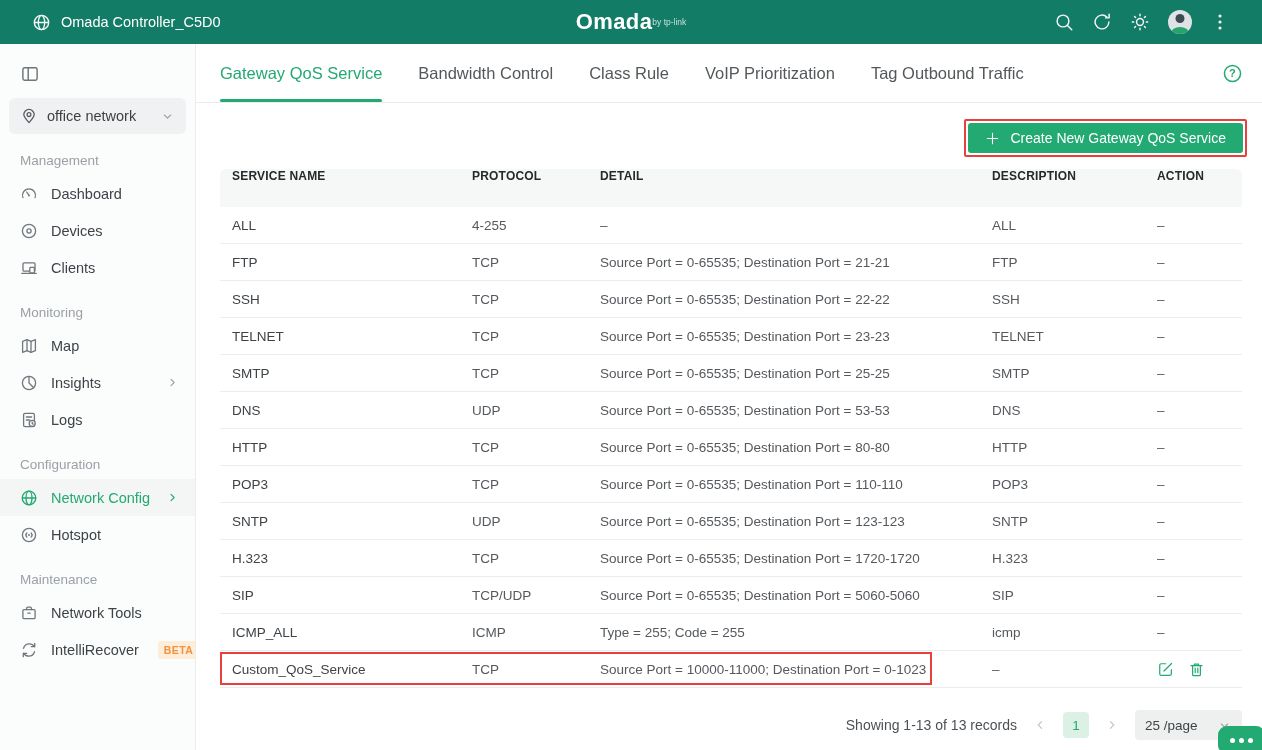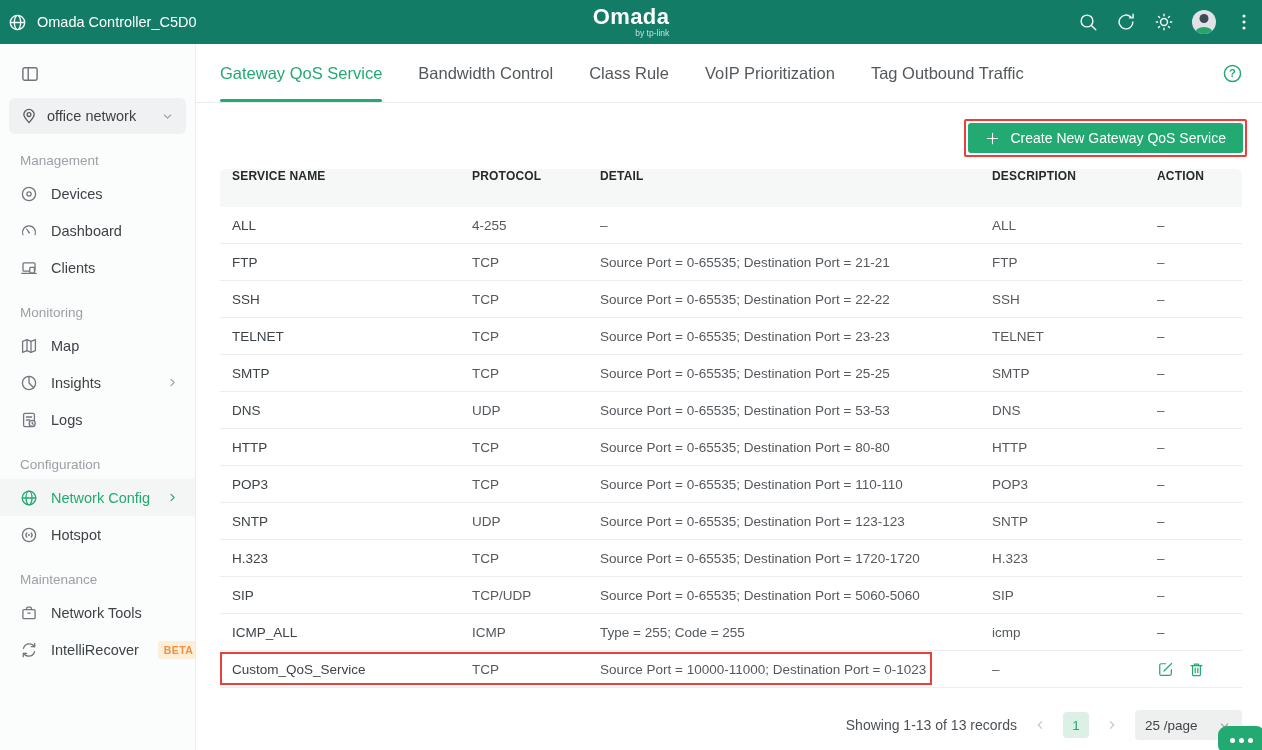--- a/index.html
+++ b/index.html
@@ -7,25 +7,25 @@
     --accent:#23a972;
     --red:#e8403d;
   }
   *{margin:0;padding:0;box-sizing:border-box}
   html,body{width:1262px;height:750px;overflow:hidden}
   body{position:relative;background:#fff;font-family:"Liberation Sans",sans-serif;-webkit-font-smoothing:antialiased}
 
   [data-icon] svg{width:100%;height:100%;display:block;fill:none;stroke:currentColor;stroke-width:1.3;stroke-linecap:round;stroke-linejoin:round}
 
   
-  .topbar{height:44px;background:var(--topbar);display:flex;align-items:center;padding:0 8px;position:relative;color:#fff}
+  .topbar{height:44px;background:var(--topbar);display:flex;align-items:center;padding:0 32px;position:relative;color:#fff}
   .tb-left{display:flex;align-items:center;gap:10px;font-size:14.5px;font-weight:500}
   .tb-ic{width:20px;height:20px;color:#fff;opacity:.95;cursor:pointer;flex:none}
   .tb-left .tb-ic{width:19px;height:19px;cursor:default}
-  .tb-logo{position:absolute;left:50%;transform:translateX(-50%);display:flex;flex-direction:column;align-items:flex-end;line-height:1}
+  .tb-logo{position:absolute;left:50%;transform:translateX(-50%);display:flex;align-items:center;line-height:1}
   .logo-word{font-size:22px;font-weight:bold;letter-spacing:.4px}
   .logo-sub{font-size:8.5px;opacity:.75;margin-top:1px}
   .tb-right{margin-left:auto;display:flex;align-items:center;gap:18px}
   .avatar{width:24px;height:24px;border-radius:50%;background:#dfe3e6;position:relative;overflow:hidden;cursor:pointer;flex:none}
   .av-head{position:absolute;left:50%;top:4px;transform:translateX(-50%);width:9px;height:9px;border-radius:50%;background:#3f4a54}
   .av-body{position:absolute;left:50%;bottom:-5px;transform:translateX(-50%);width:18px;height:12px;border-radius:50% 50% 0 0;background:#27a36c}
 
   
   .sidebar{position:absolute;left:0;top:44px;bottom:0;width:196px;background:#fbfcfc;border-right:1px solid #ececec;overflow:hidden}
   .collapse-btn{margin:20px 0 8px 20px;width:20px;height:20px;color:#6f757b;cursor:pointer}
@@ -146,37 +146,37 @@
     <span class="site-lb">office network</span>
     <span class="s-ch" data-icon="chevron-down-icon">
         <svg viewBox="0 0 18 18">
           <path d="M5.2 7.2L9 11l3.8-3.8"></path>
         </svg>
       </span>
   </div>
   <nav>
       <div class="section-label">Management</div>
       <div class="side-item">
-        <span class="s-ic" data-icon="devices-icon">
-          <svg viewBox="0 0 18 18">
-            <circle cx="9" cy="9" r="6.6"></circle>
-            <circle cx="9" cy="9" r="2.1"></circle>
-          </svg>
-        </span>
-        <span class="s-lb">Devices</span>
-      </div>
-      <div class="side-item">
         <span class="s-ic" data-icon="dashboard-icon">
           <svg viewBox="0 0 18 18">
             <path d="M2.9 12.6a6.5 6.5 0 1 1 12.2 0"></path>
             <path d="M9 10.3L6.7 7"></path>
             <circle cx="9" cy="10.6" r=".9" fill="currentColor" stroke="none"></circle>
           </svg>
         </span>
         <span class="s-lb">Dashboard</span>
+      </div>
+      <div class="side-item">
+        <span class="s-ic" data-icon="devices-icon">
+          <svg viewBox="0 0 18 18">
+            <circle cx="9" cy="9" r="6.6"></circle>
+            <circle cx="9" cy="9" r="2.1"></circle>
+          </svg>
+        </span>
+        <span class="s-lb">Devices</span>
       </div>
       <div class="side-item">
         <span class="s-ic" data-icon="clients-icon">
           <svg viewBox="0 0 18 18">
             <rect x="3" y="3.8" width="12" height="8.4" rx="1"></rect>
             <path d="M1.8 14.4h14.4"></path>
             <rect x="9.8" y="8.4" width="4.6" height="5.4" rx=".8" fill="#fbfcfc"></rect>
           </svg>
         </span>
         <span class="s-lb">Clients</span>

